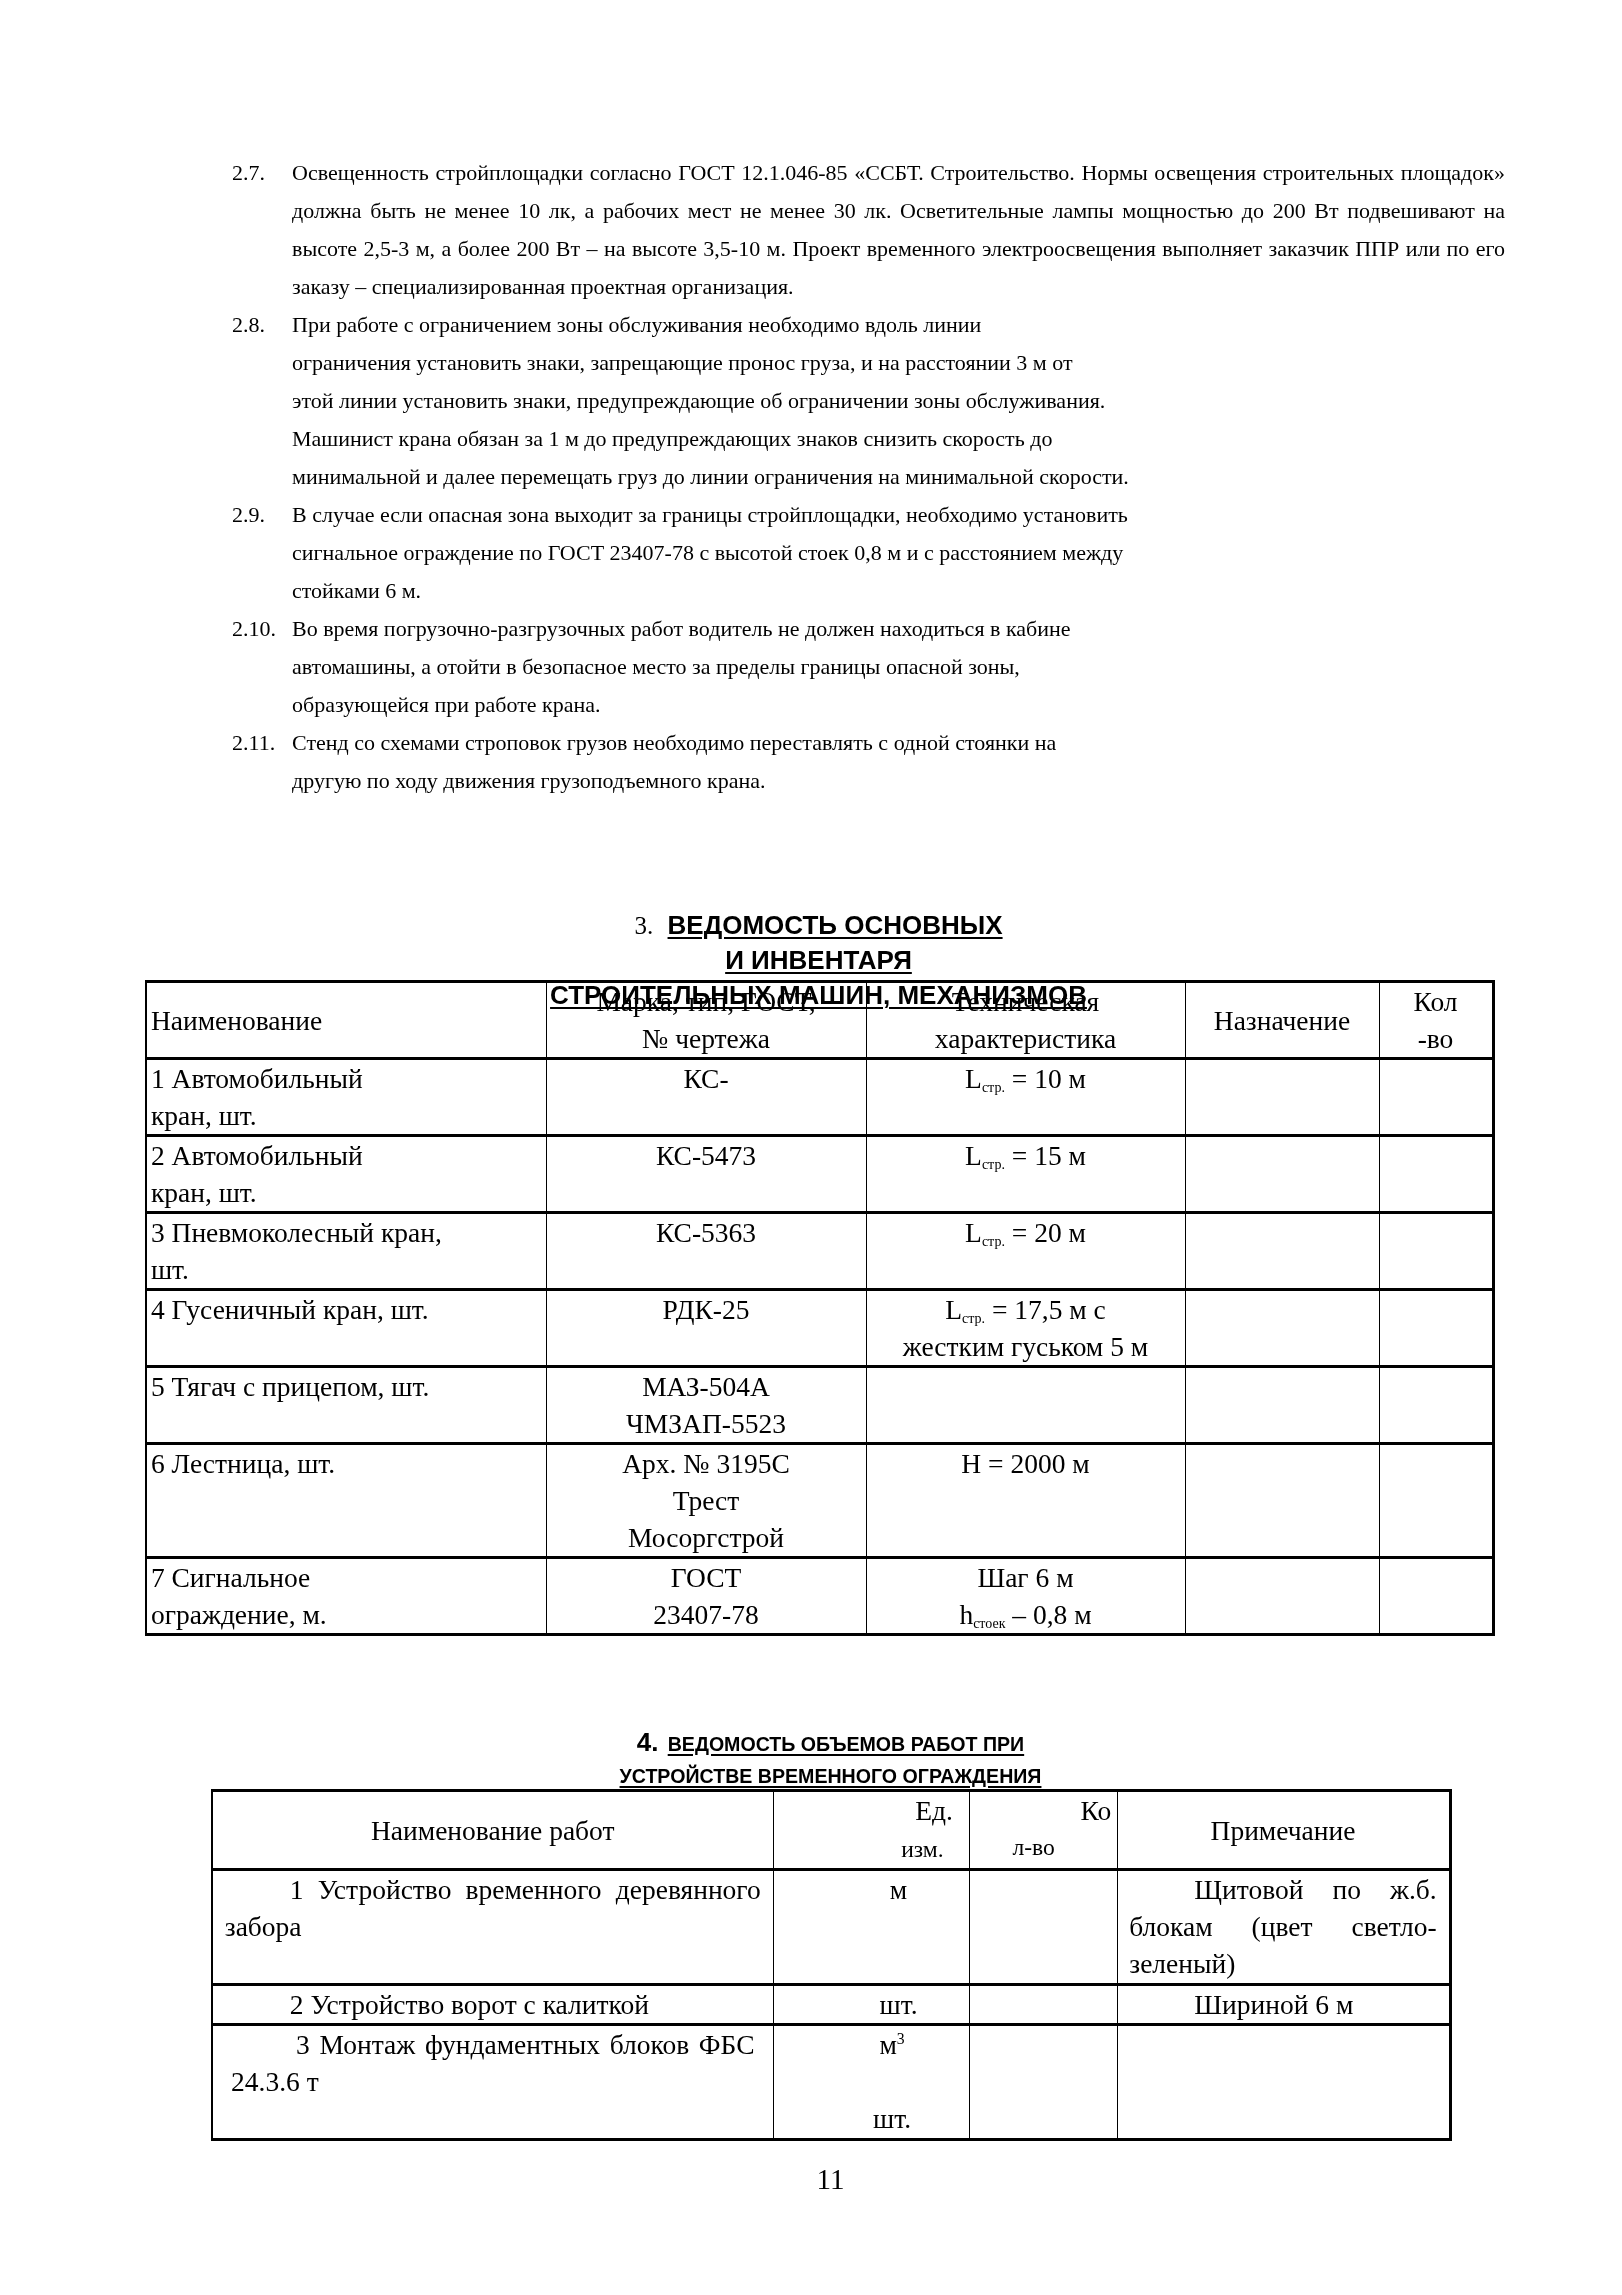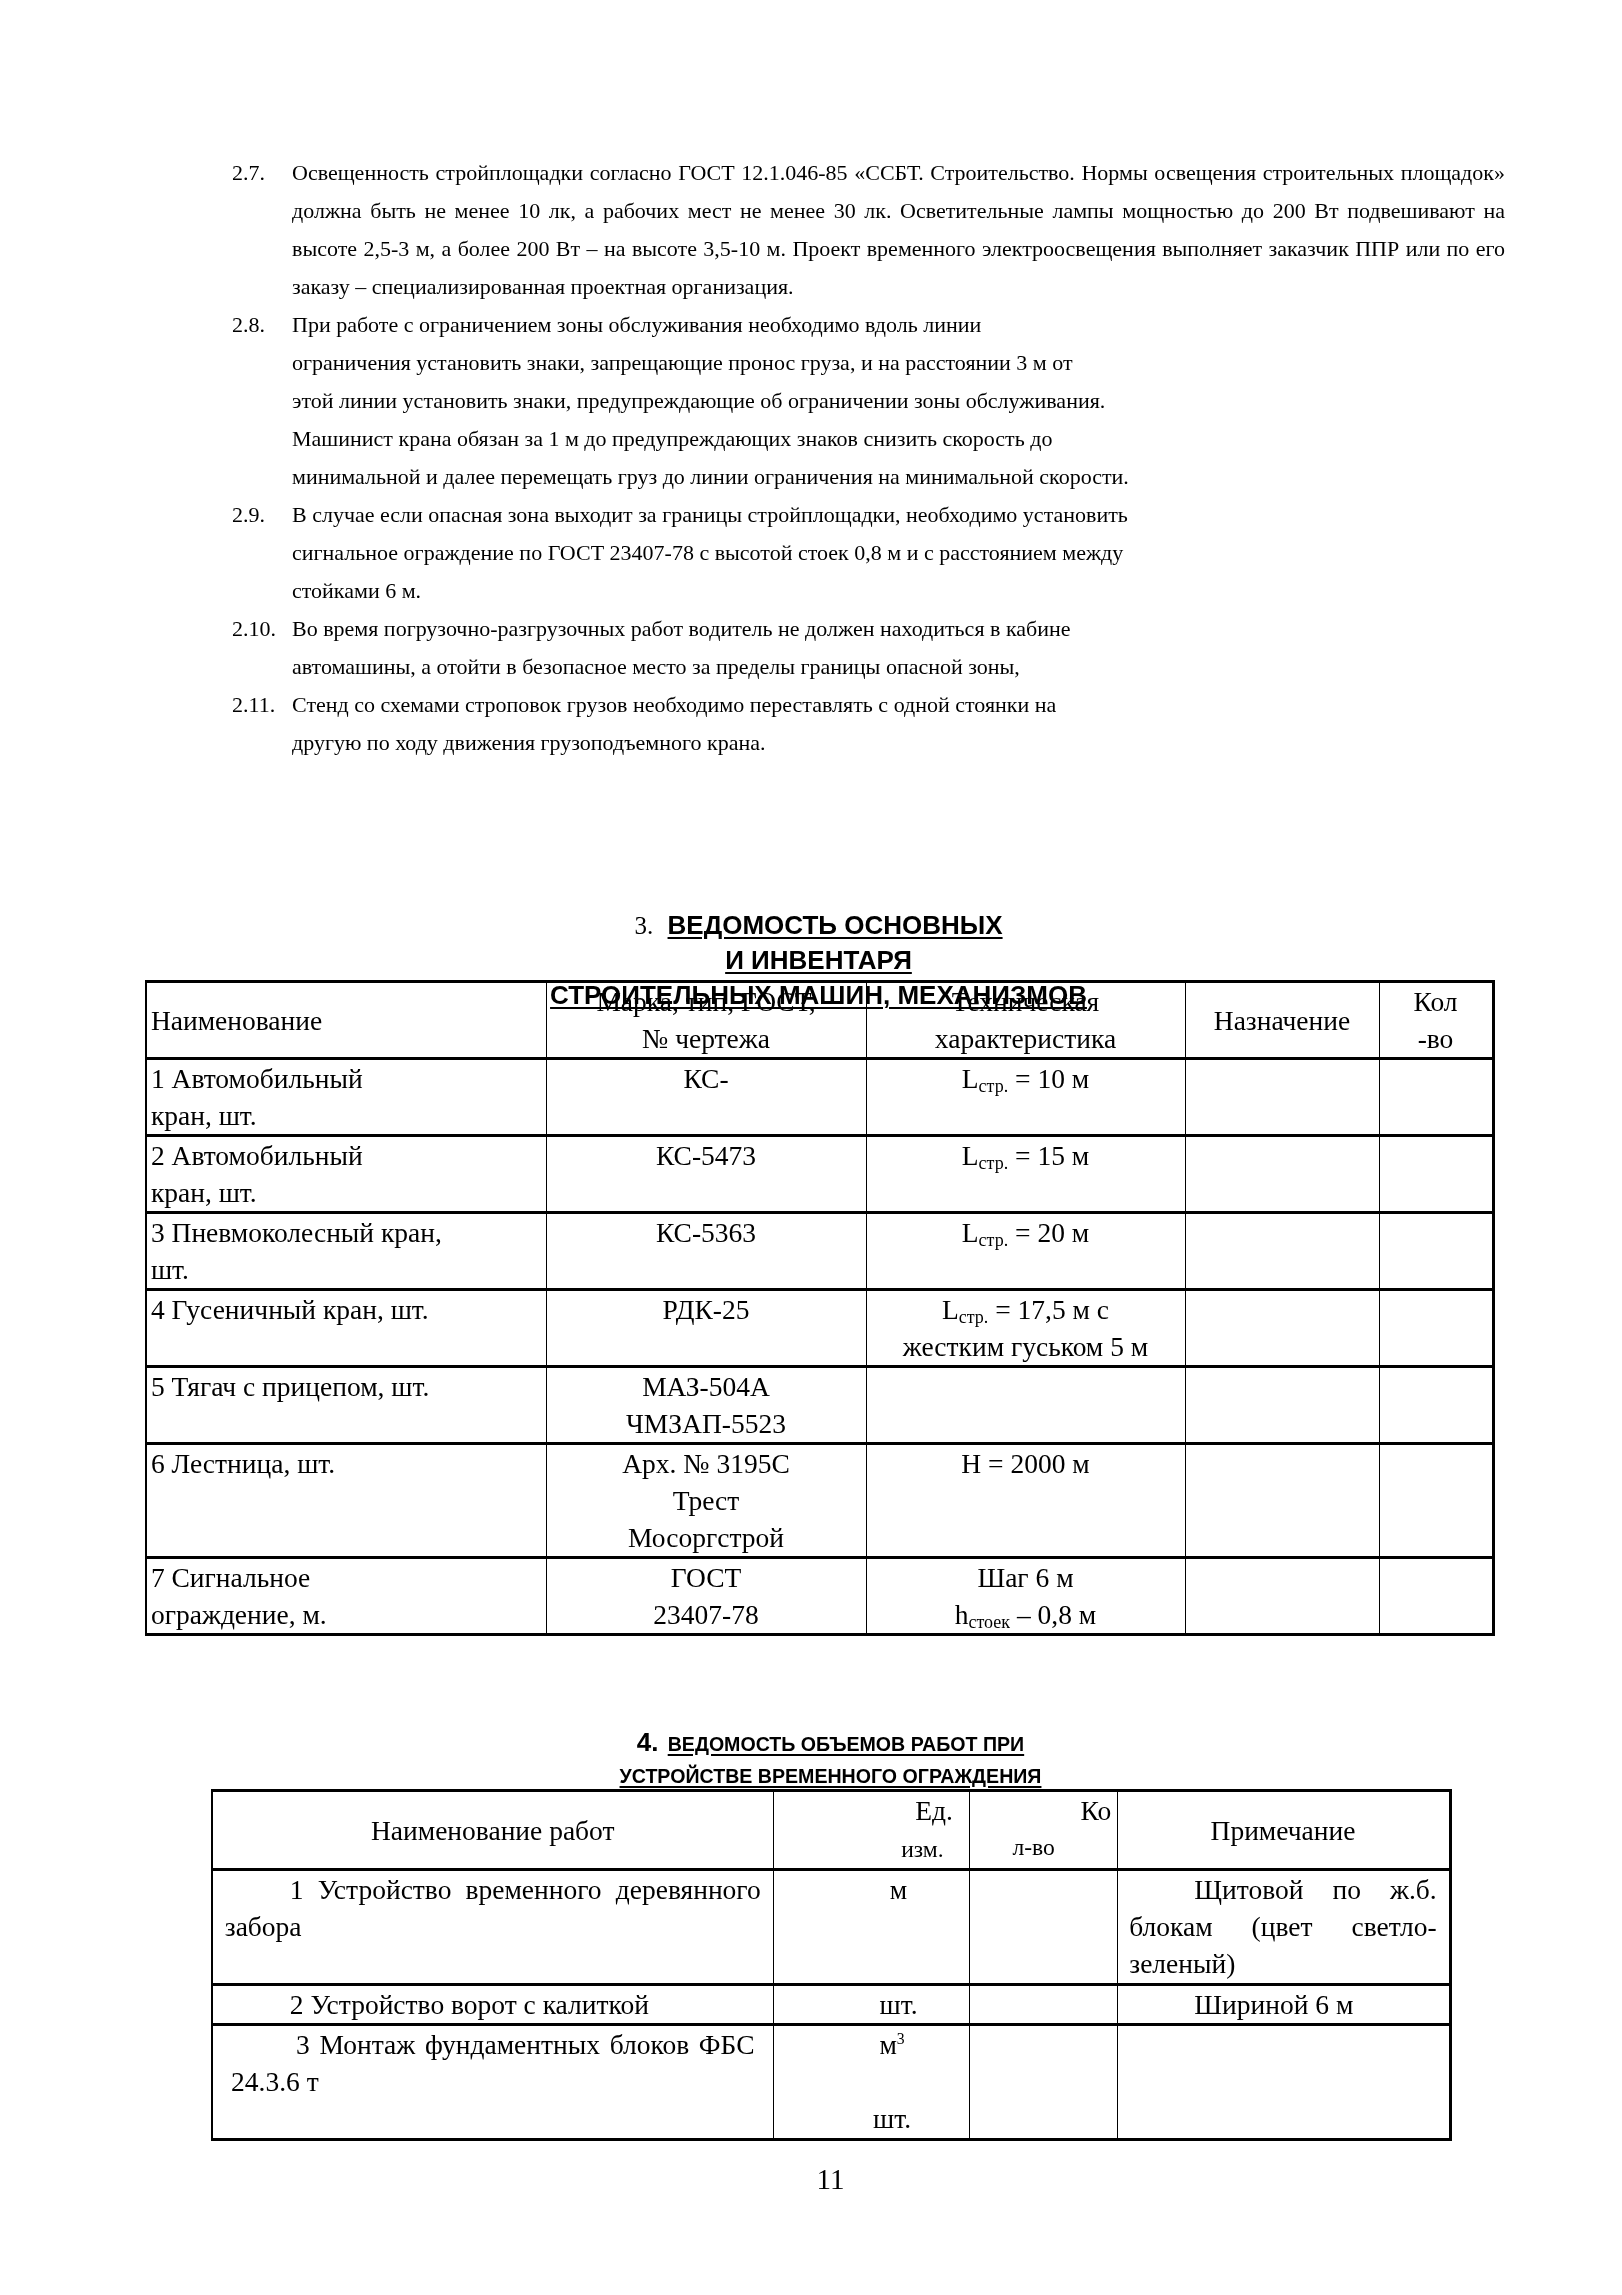--- a/index.html
+++ b/index.html
@@ -22,21 +22,21 @@
   .h4 .num { font-size: 26px; margin-right: 9.2px; }
 
   table.grid { position: absolute; border-collapse: collapse; font-size: 27.5px; line-height: 37px; table-layout: fixed; }
   table.grid td { border: 1.3px solid #000; vertical-align: top; padding: 0 3.9px; }
   table.grid tr.thick td { border-bottom-width: 3.3px; }
   table.grid tr.first td { border-top-width: 3.3px; }
   table.grid td.l-edge { border-left-width: 2.6px; }
   table.grid td.r-edge { border-right-width: 3.3px; }
   .c { text-align: center; }
   .mid { vertical-align: middle !important; }
-  sub.s { font-size: 18px; vertical-align: -3.9px; line-height: 0; }
+  sub.s { font-size: 14px; vertical-align: -3.9px; line-height: 0; }
   sup.s { font-size: 15.7px; vertical-align: 10.5px; line-height: 0; }
 
   #t3 { left: 145px; top: 980px; width: 1347px; }
   #t4 { left: 211px; top: 1789px; width: 1239px; }
 
   .small { font-size: 23.6px; }
   .right { text-align: right; }
   .just-last-left { text-align: justify; }
   .indent { text-indent: 65px; }
 
@@ -61,20 +61,21 @@
   <div class="para ragged">
     <span class="num">2.9.</span>
     <span class="txt">В случае если опасная зона выходит за границы стройплощадки, необходимо установить</span>
     <span class="txt">сигнальное ограждение по ГОСТ 23407-78 с высотой стоек 0,8 м и с расстоянием между</span>
     <span class="txt">стойками 6 м.</span>
   </div>
   <div class="para ragged">
     <span class="num">2.10.</span>
     <span class="txt">Во время погрузочно-разгрузочных работ водитель не должен находиться в кабине</span>
     <span class="txt">автомашины, а отойти в безопасное место за пределы границы опасной зоны,</span>
+    <span class="txt">образующейся при работе крана.</span>
   </div>
   <div class="para ragged">
     <span class="num">2.11.</span>
     <span class="txt">Стенд со схемами строповок грузов необходимо переставлять с одной стоянки на</span>
     <span class="txt">другую по ходу движения грузоподъемного крана.</span>
   </div>
 </div>
 
 <div class="heading h3 sans">
   <span class="line">

